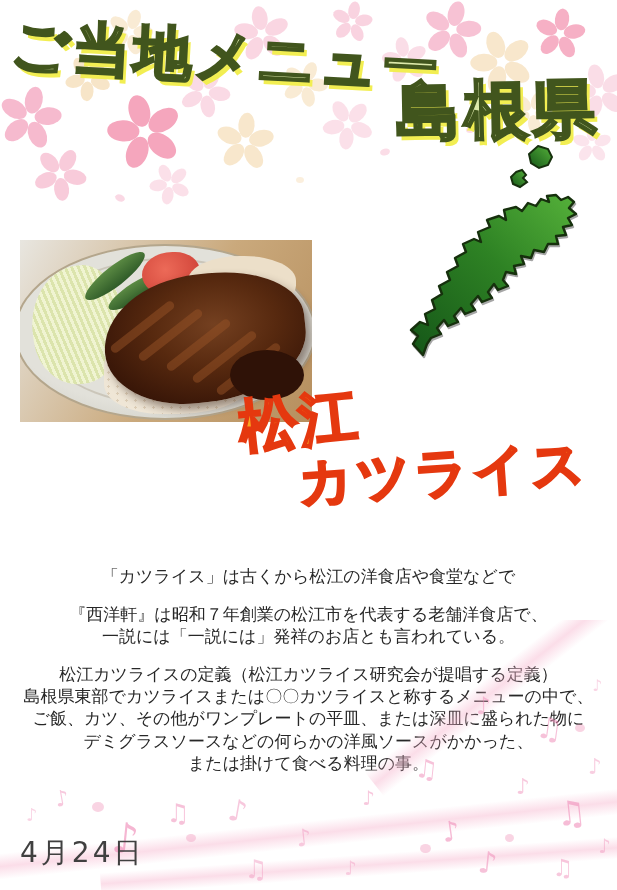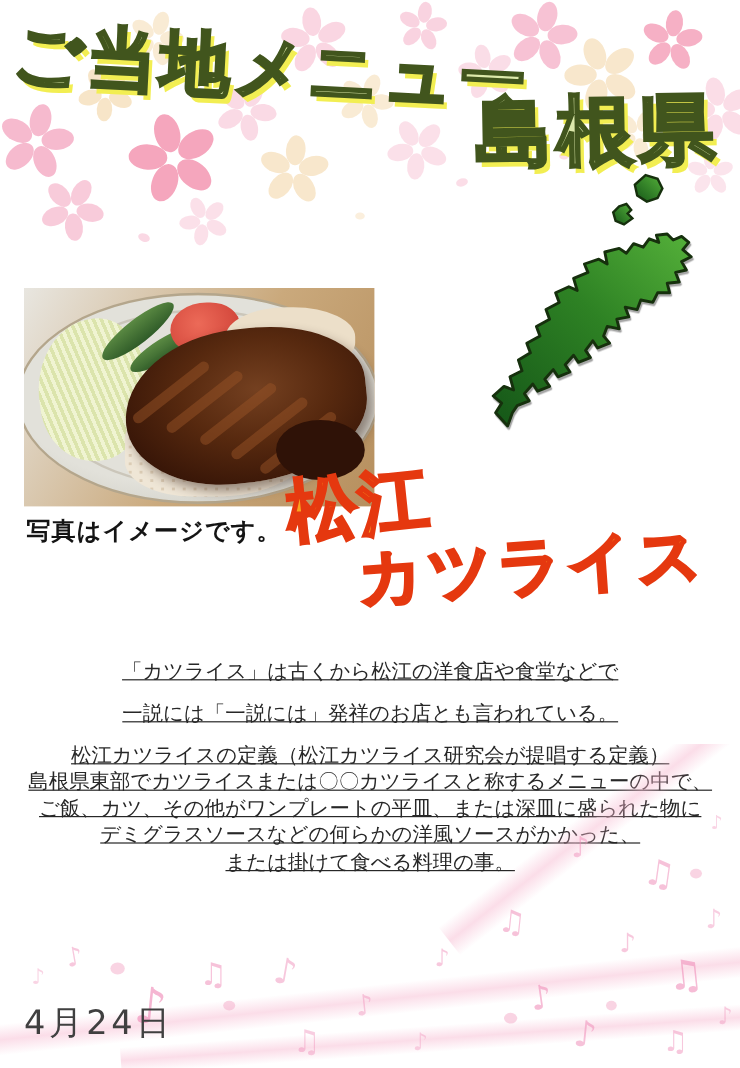--- a/index.html
+++ b/index.html
@@ -53,21 +53,21 @@
     border-radius:52% 48% 55% 45%/58% 42% 52% 48%;
     background:radial-gradient(ellipse at 55% 40%,#744020 0%,#57290f 40%,#3a1708 75%,#2c1005 100%);
     box-shadow:4px 6px 10px rgba(40,16,5,.45);}
   .slice{width:9px;height:78px;background:rgba(150,82,38,.5);border-radius:6px;transform:rotate(52deg);}
   .s1{left:118px;top:48px;} .s2{left:146px;top:56px;} .s3{left:174px;top:66px;}
   .s4{left:200px;top:78px;} .s5{left:224px;top:90px;}
   .pool{left:210px;top:110px;width:74px;height:50px;background:#2f1207;border-radius:50%;}
   
   .caption{position:absolute;left:22px;top:429px;font-size:20px;font-weight:800;color:#141414;letter-spacing:1px;}
   .body-text{position:absolute;left:0;top:549px;width:617px;text-align:center;color:#272727;font-size:17px;line-height:1.3;}
-  .body-text p{margin:0 0 13px 0;text-decoration:underline;}
+  .body-text p{margin:16px 0 13px 0;}
   .ln{display:block;}
   .date{position:absolute;left:20px;top:834px;font-size:28px;font-weight:400;color:#404040;letter-spacing:3px;z-index:5;}
   
   .music{position:absolute;left:0;top:620px;width:617px;height:270px;pointer-events:none;overflow:hidden;}
   .band{position:absolute;background:linear-gradient(rgba(248,205,222,0),rgba(246,180,205,.45),rgba(248,205,222,0));}
   .b1{left:330px;top:20px;width:420px;height:30px;transform:rotate(-38deg);}
   .b2{left:-40px;top:200px;width:720px;height:26px;transform:rotate(-6deg);}
   .b3{left:100px;top:232px;width:600px;height:22px;transform:rotate(-4deg);}
   .note{position:absolute;color:#ef87b5;font-weight:700;line-height:1;}
   .dot{position:absolute;border-radius:50%;background:rgba(244,170,200,.5);}
@@ -154,30 +154,30 @@
     <div class="rice"></div>
     <div class="sauce"></div>
     <div class="slice s1"></div>
     <div class="slice s2"></div>
     <div class="slice s3"></div>
     <div class="slice s4"></div>
     <div class="slice s5"></div>
     <div class="pool"></div>
   </div>
 
-  <div class="caption">写真はイメージです。</div>
 
   <div class="title-orange dish-l1">松江</div>
   <div class="title-orange dish-l2">カツライス</div>
 
   <div class="body-text">
     <p>
       <span class="ln">「カツライス」は古くから松江の洋食店や食堂などで</span>
     </p>
     <p>
+      <span class="ln">『西洋軒』は昭和７年創業の松江市を代表する老舗洋食店で、</span>
       <span class="ln">一説には「一説には」発祥のお店とも言われている。</span>
     </p>
     <p>
       <span class="ln">松江カツライスの定義（松江カツライス研究会が提唱する定義）</span>
       <span class="ln">島根県東部でカツライスまたは〇〇カツライスと称するメニューの中で、</span>
       <span class="ln">ご飯、カツ、その他がワンプレートの平皿、または深皿に盛られた物に</span>
       <span class="ln">デミグラスソースなどの何らかの洋風ソースがかかった、</span>
       <span class="ln">または掛けて食べる料理の事。</span>
     </p>
   </div>

